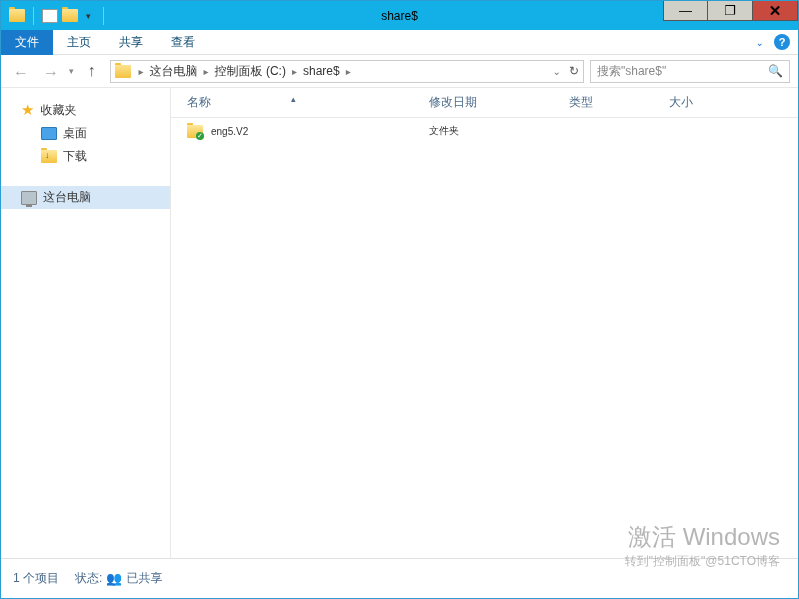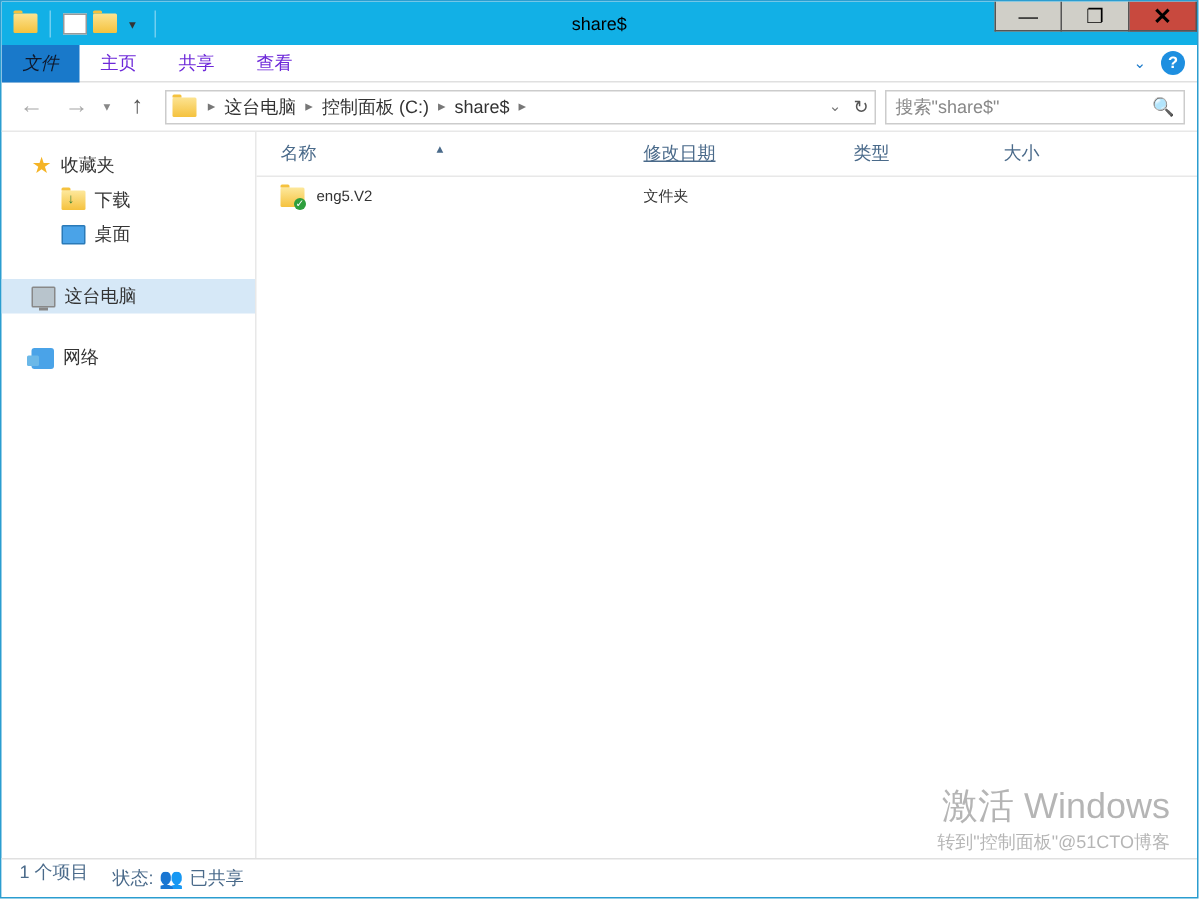--- a/index.html
+++ b/index.html
@@ -12,22 +12,22 @@
     .qat-sep { width: 1px; height: 18px; background: rgba(255,255,255,0.4); margin: 0 4px; }
     .qat-dropdown { color: #333; font-size: 9px; padding: 2px 4px; }
     .title-text { position: absolute; left: 50%; transform: translateX(-50%); color: #000; font-size: 12px; }
     .window-controls { position: absolute; right: 0; top: 0; display: flex; }
     .win-btn { width: 45px; height: 20px; display: flex; align-items: center; justify-content: center; font-size: 13px; font-family: Arial; border: 1px solid #555; border-top: none; }
     .win-btn.min { background: #d0cfc8; }
     .win-btn.max { background: #d0cfc8; border-left: none; }
     .win-btn.close { background: #c8493e; color: #000; border-left: none; font-weight: bold; font-size: 15px; }
     
     .ribbon { height: 25px; background: #fff; display: flex; align-items: center; border-bottom: 1px solid #e0e0e0; position: relative; }
-    .ribbon-tab { padding: 4px 14px; font-size: 12px; color: #6d28d9; }
-    .ribbon-tab.file { background: #1979ca; color: #0f172a; font-style: italic; }
+    .ribbon-tab { padding: 4px 14px; font-size: 12px; color: #0c4a6e; }
+    .ribbon-tab.file { background: #1979ca; color: #ffffff; }
     .ribbon-right { position: absolute; right: 8px; display: flex; align-items: center; gap: 10px; }
     .ribbon-caret { color: #1979ca; font-size: 10px; }
     .help-icon { width: 16px; height: 16px; border-radius: 50%; background: #1e8fe0; color: #fff; display: flex; align-items: center; justify-content: center; font-size: 11px; font-weight: bold; }
     
     .navbar { height: 33px; display: flex; align-items: center; padding: 0 8px; gap: 6px; border-bottom: 1px solid #e8e8e8; }
     .nav-btn { width: 24px; height: 24px; display: flex; align-items: center; justify-content: center; color: #aaa; font-size: 16px; }
     .nav-btn.enabled { color: #555; }
     .nav-small { font-size: 9px; color: #888; }
     .addressbar { flex: 1; height: 23px; border: 1px solid #ccc; display: flex; align-items: center; padding: 0 4px; font-size: 12px; background: #fff; }
     .addr-icon { margin-right: 4px; }
@@ -52,28 +52,28 @@
     .recent-icon { width: 16px; height: 13px; background: linear-gradient(#fde89c, #f5c23e); display: inline-block; position: relative; }
     .recent-icon::after { content: "🔍"; position: absolute; font-size: 8px; left: 6px; top: 3px; }
     .pc-icon { width: 16px; height: 14px; background: #b8c4cc; border: 1px solid #888; border-radius: 1px; position: relative; }
     .pc-icon::after { content: ""; position: absolute; bottom: -3px; left: 4px; width: 6px; height: 2px; background: #888; }
     .net-icon { width: 15px; height: 14px; background: #4aa3e8; border-radius: 2px; position: relative; }
     .net-icon::before { content: ""; position: absolute; width: 8px; height: 7px; background: #6bb8e8; left: -3px; top: 5px; border-radius: 1px; }
     
     .filepane { flex: 1; display: flex; flex-direction: column; }
     .columns { display: flex; border-bottom: 1px solid #e8e8e8; font-size: 12px; color: #4a6a8a; padding: 6px 0; }
     .col-name { width: 258px; padding-left: 16px; display: flex; align-items: flex-start; }
-    .col-date { width: 140px; text-decoration: underline; }
+    .col-date { width: 140px; }
     .col-type { width: 100px; }
     .col-size { width: 80px; }
     .sort-arrow { margin-left: 80px; color: #4a6a8a; font-size: 9px; }
     .file-row { display: flex; align-items: center; padding: 6px 0; font-size: 10px; color: #333; }
     .file-row .col-name { display: flex; align-items: center; gap: 8px; }
     
-    .statusbar { position: absolute; bottom: 0; left: 0; right: 0; height: 26px; border-top: 1px solid #e0e0e0; display: flex; padding: 0 12px; font-size: 12px; color: #4a6a8a; gap: 16px; background: #fff; margin-top: 10px; }
+    .statusbar { position: absolute; bottom: 0; left: 0; right: 0; height: 40px; border-top: 1px solid #e0e0e0; display: flex; align-items: center; padding: 0 12px; font-size: 12px; color: #4a6a8a; gap: 16px; background: #fff; margin-top: 10px; }
     .status-shared { display: flex; align-items: center; gap: 4px; }
     .people-icon { color: #3a8f3d; font-size: 13px; }
     
     .watermark { position: absolute; right: 18px; bottom: 28px; text-align: right; color: rgba(120,120,120,0.55); }
     .watermark .wm-title { font-size: 24px; }
     .watermark .wm-sub { font-size: 12px; }
   </style>
 </head>
 <body>
 
@@ -131,38 +131,32 @@
 </div>
 
 <div class="content">
   <div class="sidebar">
     <div class="tree-group">
       <div class="tree-item">
         <span class="star-icon">★</span>
         <span>收藏夹</span>
       </div>
       <div class="tree-item sub">
+        <span class="desktop-icon"></span>
+        <span>桌面</span>
+      </div>
+      <div class="tree-item sub">
         <span class="folder-icon-sm dl-arrow"></span>
         <span>下载</span>
-      </div>
-      <div class="tree-item sub">
-        <span class="desktop-icon"></span>
-        <span>桌面</span>
       </div>
     </div>
     <div class="tree-group">
       <div class="tree-item selected">
         <span class="pc-icon"></span>
         <span>这台电脑</span>
-      </div>
-    </div>
-    <div class="tree-group">
-      <div class="tree-item">
-        <span class="net-icon"></span>
-        <span>网络</span>
       </div>
     </div>
   </div>
 
   <div class="filepane">
     <div class="columns">
       <div class="col-name">
         <span>名称</span>
         <span class="sort-arrow">▴</span>
       </div>

